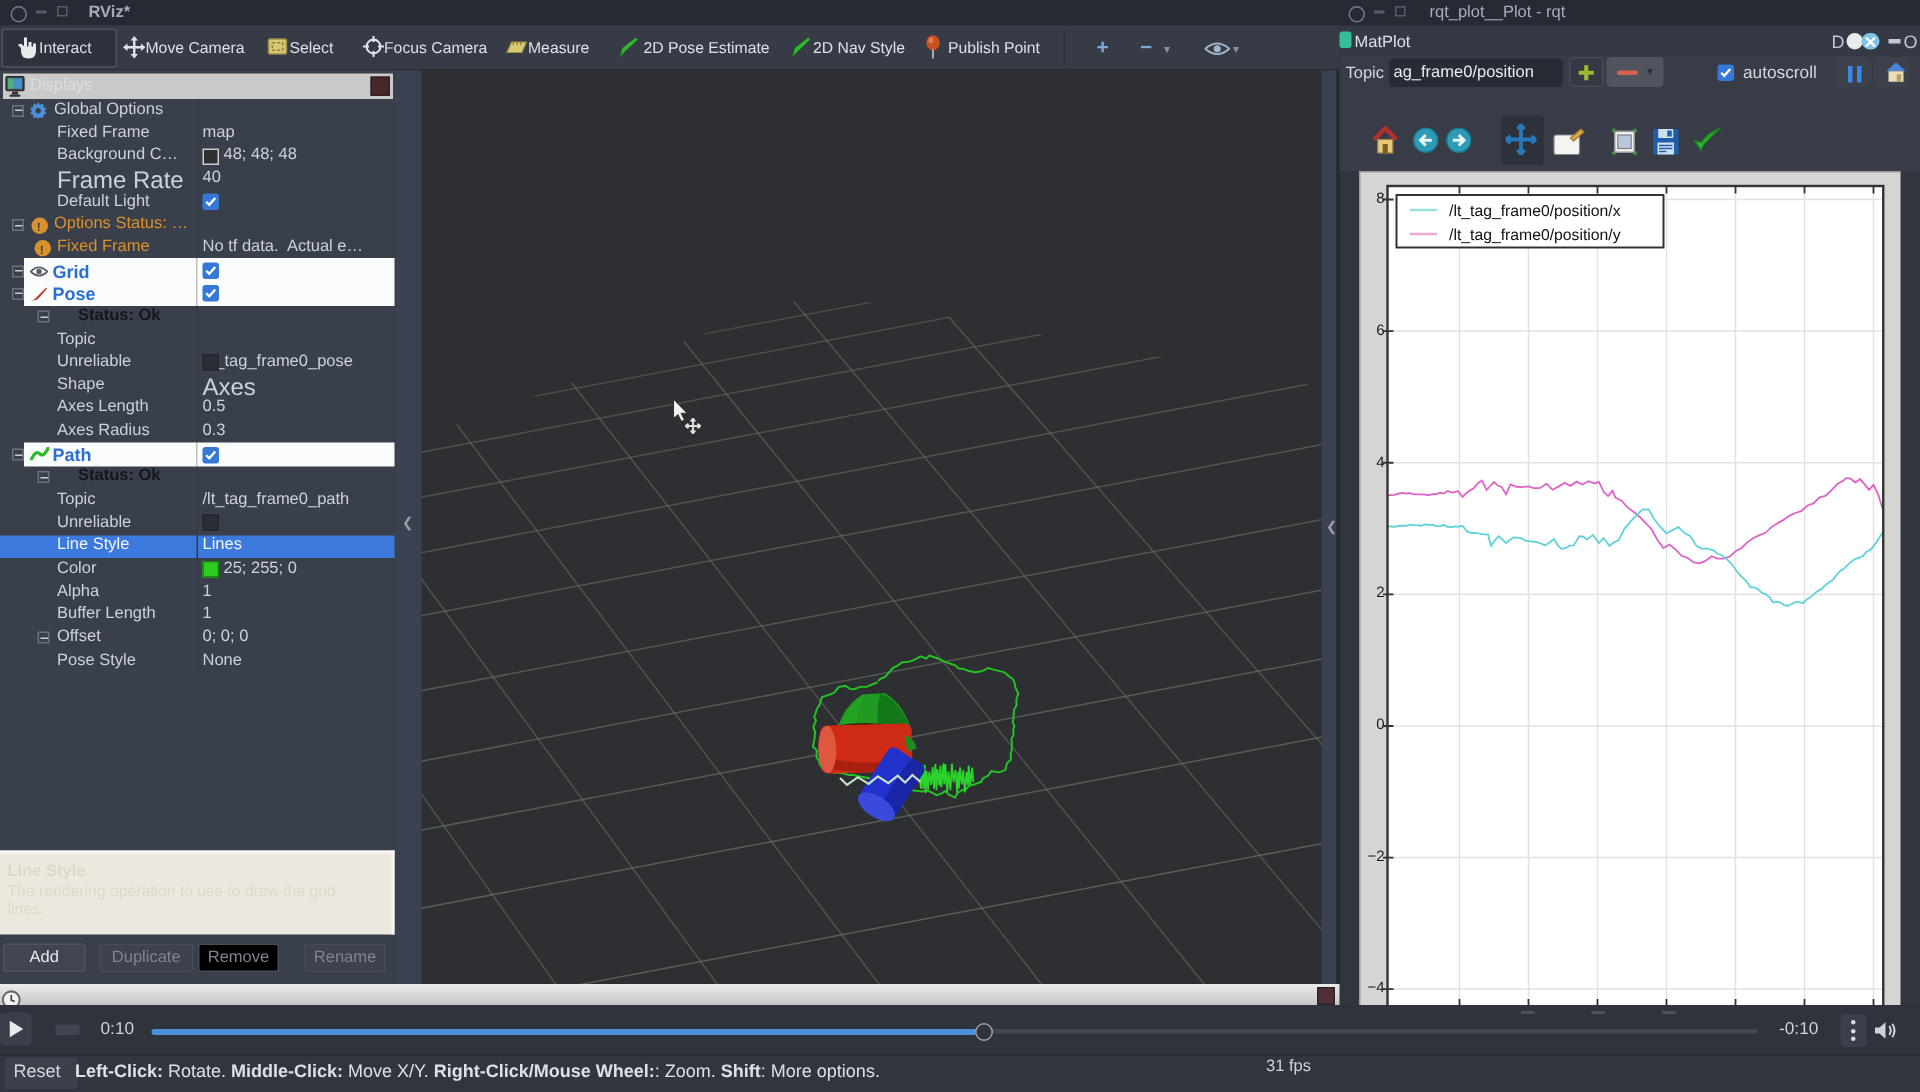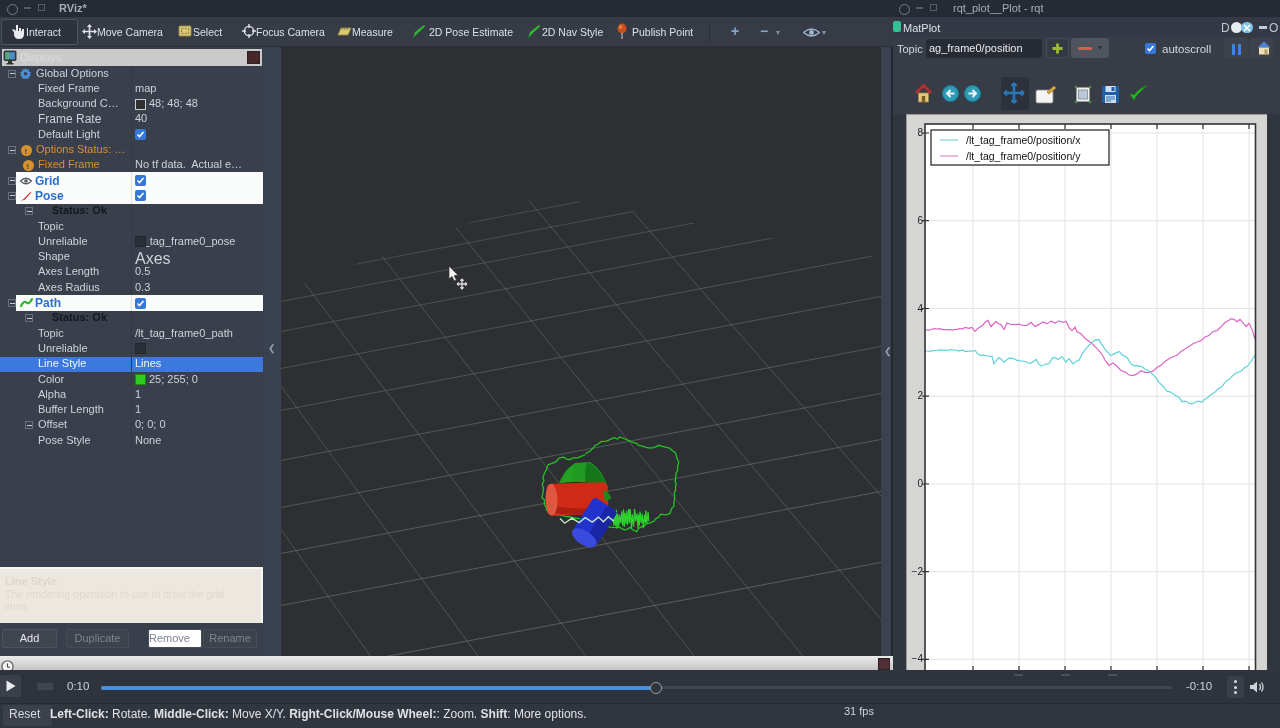--- a/index.html
+++ b/index.html
@@ -86,21 +86,21 @@
 <svg class="abs" style="left:20px;top:68.0px" width="11" height="11" viewBox="0 0 11 11">
     <path d="M5.5 0 L6.6 1.8 L8.8 1.2 L8.9 3.4 L11 4.2 L9.7 6 L11 7.8 L8.9 8.6 L8.8 10.8 L6.6 10.2 L5.5 12 L4.4 10.2 L2.2 10.8 L2.1 8.6 L0 7.8 L1.3 6 L0 4.2 L2.1 3.4 L2.2 1.2 L4.4 1.8 Z" fill="#4a90d9"></path>
     <circle cx="5.5" cy="5.8" r="1.8" fill="#3a404b"></circle>
   </svg>
 <div class="abs" style="left:36px;top:66.5px;font-size:11px;color:#ccd2d9;white-space:nowrap">Global Options</div>
 <div class="abs" style="left:38px;top:81.8px;font-size:11px;color:#ccd2d9;white-space:nowrap">Fixed Frame</div>
 <div class="abs" style="left:135px;top:81.8px;font-size:11px;color:#ccd2d9;white-space:nowrap">map</div>
 <div class="abs" style="left:38px;top:97.1px;font-size:11px;color:#ccd2d9;white-space:nowrap">Background C…</div>
 <div class="abs" style="left:135px;top:98.6px;width:11px;height:11px;background:#303030;border:1px solid #c8cdd4"></div>
 <div class="abs" style="left:149px;top:97.1px;font-size:11px;color:#ccd2d9;white-space:nowrap">48; 48; 48</div>
-<div class="abs" style="left:38px;top:112.4px;font-size:12px;color:#ccd2d9;white-space:nowrap">Frame Rate</div>
+<div class="abs" style="left:38px;top:112.4px;font-size:16px;color:#ccd2d9;white-space:nowrap">Frame Rate</div>
 <div class="abs" style="left:135px;top:112.4px;font-size:11px;color:#ccd2d9;white-space:nowrap">40</div>
 <div class="abs" style="left:38px;top:127.7px;font-size:11px;color:#ccd2d9;white-space:nowrap">Default Light</div>
 <div class="abs" style="left:135px;top:129.2px;width:11px;height:11px;background:#3578d8;border-radius:2px"></div>
 <svg class="abs" style="left:135px;top:129.2px" width="11" height="11" viewBox="0 0 11 11">
     <path d="M2.5 5.5 L4.5 7.5 L8.5 3" stroke="#fff" stroke-width="1.6" fill="none"></path>
   </svg>
 <div class="abs" style="left:8px;top:146.0px;width:8px;height:8px;border:1px solid #6b717c;background:#3a404b"></div>
 <div class="abs" style="left:9.5px;top:149.5px;width:5px;height:1px;background:#c8cdd4"></div>
 <div class="abs" style="left:21px;top:144.5px;width:11px;height:11px;border-radius:50%;background:#d8912f"></div>
 <div class="abs" style="left:24.5px;top:147.0px;font-size:8px;font-weight:bold;color:#3a404b">!</div>
@@ -175,21 +175,21 @@
 <div class="abs" style="left:135px;top:418.4px;font-size:11px;color:#ccd2d9;white-space:nowrap">0; 0; 0</div>
 <div class="abs" style="left:38px;top:433.7px;font-size:11px;color:#ccd2d9;white-space:nowrap">Pose Style</div>
 <div class="abs" style="left:135px;top:433.7px;font-size:11px;color:#ccd2d9;white-space:nowrap">None</div>
 
 <div class="abs" style="left:0;top:567px;width:263px;height:56px;background:#ece7df;border-top:2px solid #f8f6f2;border-right:2px solid #f8f6f2"></div>
 <div class="abs" style="left:5px;top:575px;font-size:11px;font-weight:bold;color:#ddd7cc">Line Style</div>
 <div class="abs" style="left:5px;top:589px;font-size:10.5px;color:#ded9ce;width:238px;line-height:11.5px">The rendering operation to use to draw the grid lines.</div>
 
 <div class="abs" style="left:2px;top:629px;width:55px;height:19px;background:#40454f;border:1px solid #4d535f;border-radius:2px;font-size:11px;color:#e6e9ed;text-align:center;line-height:17px">Add</div>
 <div class="abs" style="left:66px;top:629px;width:63px;height:19px;background:#3d424c;border:1px solid #474d58;border-radius:2px;font-size:11px;color:#7e8591;text-align:center;line-height:17px">Duplicate</div>
-<div class="abs" style="left:148px;top:629px;width:54px;height:19px;background:#ffffff;border:1px solid #474d58;border-radius:2px;font-size:11px;color:#7e8591;line-height:17px">Remove</div>
+<div class="abs" style="left:132px;top:629px;width:54px;height:19px;background:#000000;border:1px solid #474d58;border-radius:2px;font-size:11px;color:#7e8591;text-align:center;line-height:17px">Remove</div>
 <div class="abs" style="left:203px;top:629px;width:54px;height:19px;background:#3d424c;border:1px solid #474d58;border-radius:2px;font-size:11px;color:#7e8591;text-align:center;line-height:17px">Rename</div>
 
 <div class="abs" style="left:264px;top:47px;width:627px;height:611px;background:#2e2f33;overflow:hidden">
 <svg width="627" height="611" viewBox="264 47 627 611">
 <clipPath id="gclip">
         <polygon points="264,298 545,195 891,260 891,658 264,658"></polygon>
       </clipPath>
 <g clip-path="url(#gclip)">
 <path d="M264,261.7 L891,142.5" stroke="#6e7a6a" stroke-width="1" fill="none" opacity="0.40"></path>
 <path d="M264,281.7 L891,162.5" stroke="#6e7a6a" stroke-width="1" fill="none" opacity="0.43"></path>

